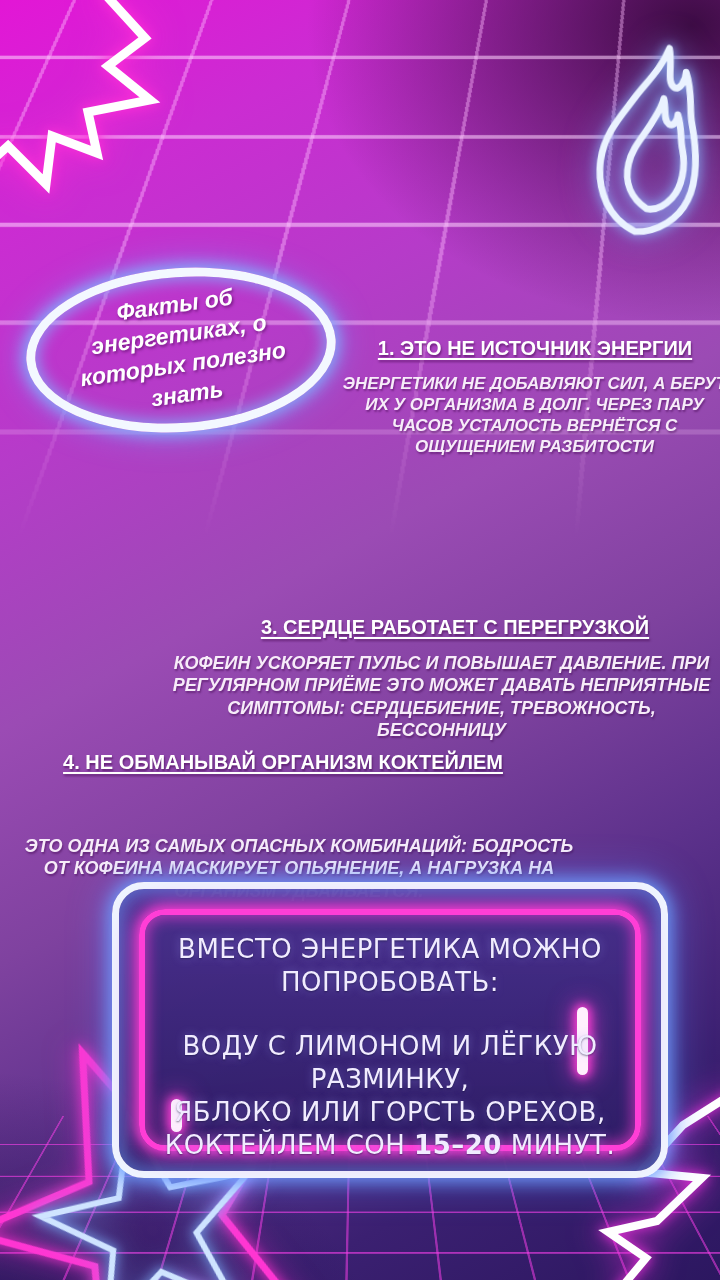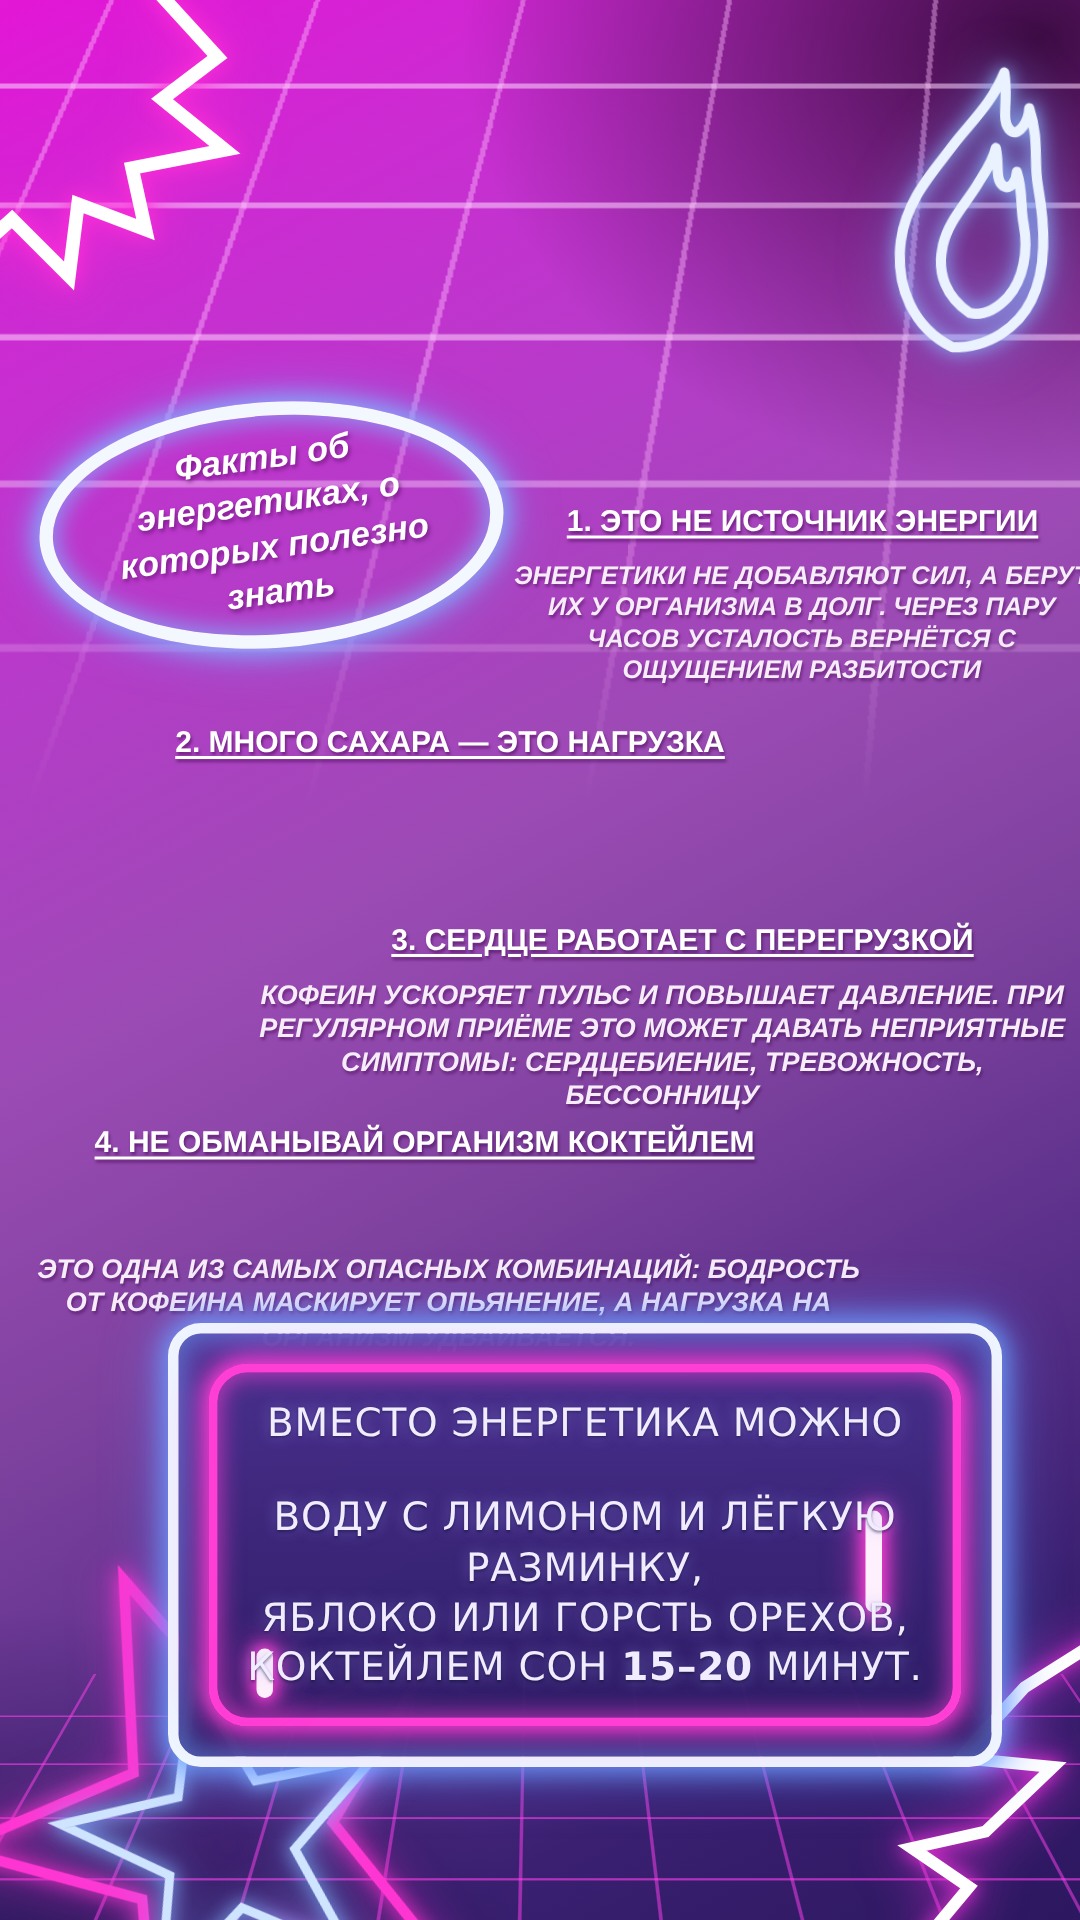--- a/index.html
+++ b/index.html
@@ -43,21 +43,21 @@
     line-height:1.24;text-align:center;text-shadow:1px 2px 2px rgba(60,0,70,.45);}
   .h1{left:370px;top:337px;width:330px;}
   .b1{left:342px;top:373px;width:385px;font-size:17px;}
   .h2{left:60px;top:484px;width:480px;}
   .b2{left:8px;top:519px;width:628px;font-size:18px;}
   .h3{left:205px;top:616px;width:500px;}
   .b3{left:163px;top:652px;width:557px;font-size:18px;}
   .h4{left:43px;top:751px;width:480px;}
   .b4{left:18px;top:787px;width:562px;font-size:18px;margin-top:48px;}
   .footer-box{position:absolute;left:112px;top:882px;width:556px;height:296px;
-    box-sizing:border-box;border:7px solid #eef5ff;border-radius:22px;
+    box-sizing:border-box;border:7px solid #eef5ff;border-radius:32px;
     background:linear-gradient(180deg,rgba(72,48,142,.95),rgba(44,27,98,.97));
     box-shadow:0 0 16px 4px rgba(110,160,255,.85),0 0 36px 8px rgba(90,140,255,.4),inset 0 0 18px 5px rgba(110,160,255,.55);}
   .inner-frame{position:absolute;left:20px;top:20px;right:20px;bottom:20px;
     border:6px solid #ff3ed6;border-radius:26px;
     box-shadow:0 0 12px 3px rgba(255,62,214,.9),0 0 26px 6px rgba(255,62,214,.45),inset 0 0 14px 3px rgba(255,62,214,.6);}
   .box-content{position:absolute;left:24px;right:24px;top:44px;text-align:center;
     font-family:"DejaVu Sans",sans-serif;color:#f1ecff;font-size:26px;line-height:1.28;
     letter-spacing:.5px;text-shadow:0 0 10px rgba(160,160,255,.45),0 1px 2px rgba(0,0,30,.5);}
   .box-gap{height:30px;}
   .box-num{font-weight:700;}
@@ -96,34 +96,34 @@
       <div>Факты об</div>
       <div>энергетиках, о</div>
       <div>которых полезно</div>
       <div>знать</div>
     </div>
   </div>
 
   <div class="sec-heading h1">1. ЭТО НЕ ИСТОЧНИК ЭНЕРГИИ</div>
   <div class="sec-body b1">ЭНЕРГЕТИКИ НЕ ДОБАВЛЯЮТ СИЛ, А БЕРУТ ИХ У ОРГАНИЗМА В ДОЛГ. ЧЕРЕЗ ПАРУ ЧАСОВ УСТАЛОСТЬ ВЕРНЁТСЯ С ОЩУЩЕНИЕМ РАЗБИТОСТИ</div>
 
-  <div class="sec-heading h2">2. МНОГО САХАРА — ЭТО НАГРУЗКА</div>
 
   <div class="sec-heading h3">3. СЕРДЦЕ РАБОТАЕТ С ПЕРЕГРУЗКОЙ</div>
   <div class="sec-body b3">КОФЕИН УСКОРЯЕТ ПУЛЬС И ПОВЫШАЕТ ДАВЛЕНИЕ. ПРИ РЕГУЛЯРНОМ ПРИЁМЕ ЭТО МОЖЕТ ДАВАТЬ НЕПРИЯТНЫЕ СИМПТОМЫ: СЕРДЦЕБИЕНИЕ, ТРЕВОЖНОСТЬ, БЕССОННИЦУ</div>
 
   <div class="sec-heading h4">4. НЕ ОБМАНЫВАЙ ОРГАНИЗМ КОКТЕЙЛЕМ</div>
   <div class="sec-body b4">ЭТО ОДНА ИЗ САМЫХ ОПАСНЫХ КОМБИНАЦИЙ: БОДРОСТЬ ОТ КОФЕИНА МАСКИРУЕТ ОПЬЯНЕНИЕ, А НАГРУЗКА НА ОРГАНИЗМ УДВАИВАЕТСЯ.</div>
 
   <div class="footer-box">
     <div class="inner-frame"></div>
     <span class="dash dash-right"></span>
     <span class="dash dash-left"></span>
     <div class="box-content">
       <div>ВМЕСТО ЭНЕРГЕТИКА МОЖНО</div>
+      <div>ПОПРОБОВАТЬ:</div>
       <div class="box-gap"></div>
       <div>ВОДУ С ЛИМОНОМ И ЛЁГКУЮ</div>
       <div>РАЗМИНКУ,</div>
       <div>ЯБЛОКО ИЛИ ГОРСТЬ ОРЕХОВ,</div>
       <div><span>КОКТЕЙЛЕМ СОН </span><span class="box-num">15–20</span><span> МИНУТ.</span></div>
     </div>
   </div>
 
 </div>
 

